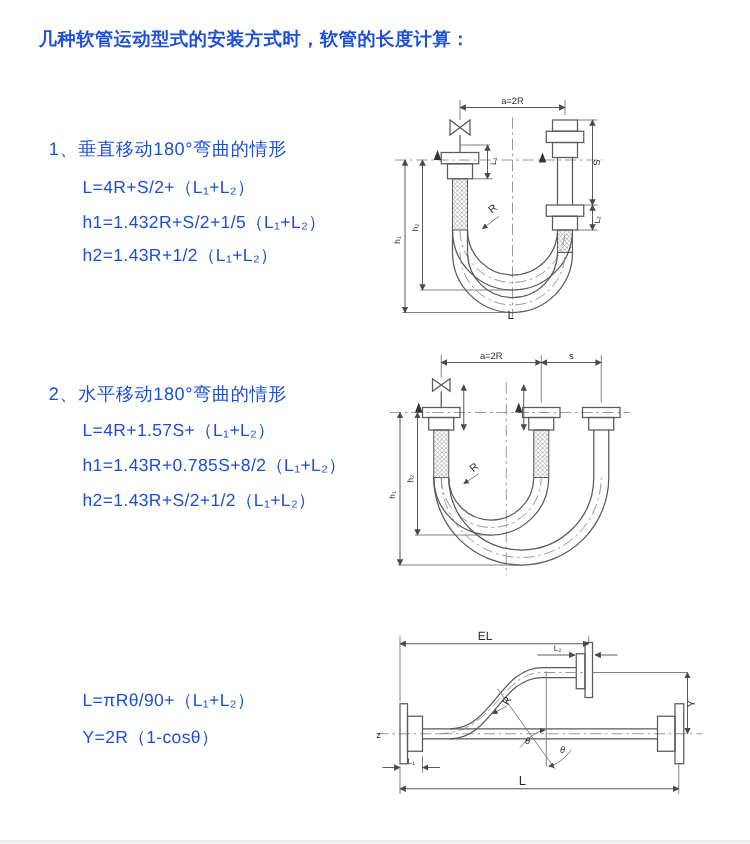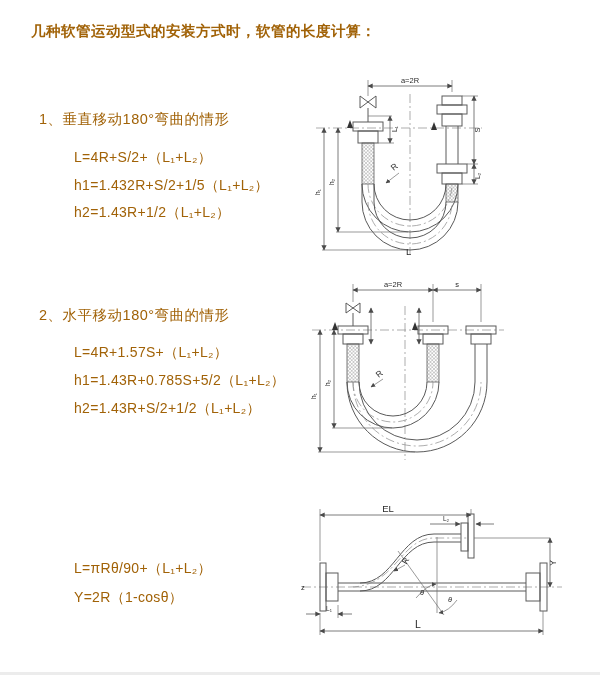--- a/index.html
+++ b/index.html
@@ -1,30 +1,30 @@
 <!DOCTYPE html>
 <html><head>
 <meta charset="utf-8">
 <style>
   html,body { margin:0; padding:0; background:#fff; }
   .page {
     position:relative; width:600px; height:675px; background:#ffffff;
-    font-family:"Liberation Sans","DejaVu Sans",sans-serif; color:#a16207;
+    font-family:"Liberation Sans","DejaVu Sans",sans-serif; color:#1d4ed8;
     overflow:hidden;
   }
   .page-title {
     position:absolute; left:31px; top:22px;
     font-size:14.5px; font-weight:bold; letter-spacing:.5px;
   }
   .sec-heading {
     position:absolute; left:39px;
     font-size:14.5px; font-weight:normal; letter-spacing:.5px;
   }
   .formula {
-    position:absolute; left:62px; margin:12px;
+    position:absolute; left:62px; margin:4px;
     font-size:14px; letter-spacing:.3px;
   }
   .fig { position:absolute; }
   svg { display:block; }
   svg text { fill:#2a2a2a; font-family:"Liberation Sans","DejaVu Sans",sans-serif; }
   .ln   { stroke:#5a5a5a; stroke-width:1; fill:none; }
   .thin { stroke:#6f6f6f; stroke-width:.7; fill:none; }
   .dim  { stroke:#5a5a5a; stroke-width:.8; fill:none; }
   .cl   { stroke:#8a8a8a; stroke-width:.7; fill:none; stroke-dasharray:9 3 2 3; }
   .hrect{ stroke:#5a5a5a; stroke-width:.8; }
@@ -131,21 +131,21 @@
         <text class="t8" transform="rotate(-40 86 97)" x="86" y="97" text-anchor="middle">R</text>
         <path class="thin" d="M89,101 L76,111" marker-end="url(#ar1)"></path>
       </g>
 
       <text class="t9" x="96" y="183">L</text>
     </svg>
   </div>
 
   <div class="sec-heading" style="top:306px">2、水平移动180°弯曲的情形</div>
   <p class="formula" style="top:332px">L=4R+1.57S+（L₁+L₂）</p>
-  <p class="formula" style="top:360px">h1=1.43R+0.785S+5/2（L₁+L₂）</p>
+  <p class="formula" style="top:360px">h1=1.43R+0.785S+8/2（L₁+L₂）</p>
   <p class="formula" style="top:388px">h2=1.43R+S/2+1/2（L₁+L₂）</p>
 
   <div class="fig" style="left:308px; top:278px">
     <svg width="250" height="187" viewBox="0 0 250 187">
       <defs>
         <marker id="ar2" viewBox="0 0 10 10" refX="9" refY="5" markerWidth="6.5" markerHeight="6.5" orient="auto-start-reverse">
           <path d="M0,0 L10,5 L0,10 z" fill="#4a4a4a"></path>
         </marker>
         <pattern id="ha2" width="3.5" height="3.5" patternUnits="userSpaceOnUse">
           <path d="M0,3.5 L3.5,0 M0,0 L3.5,3.5" stroke="#9a9a9a" stroke-width="0.5"></path>

